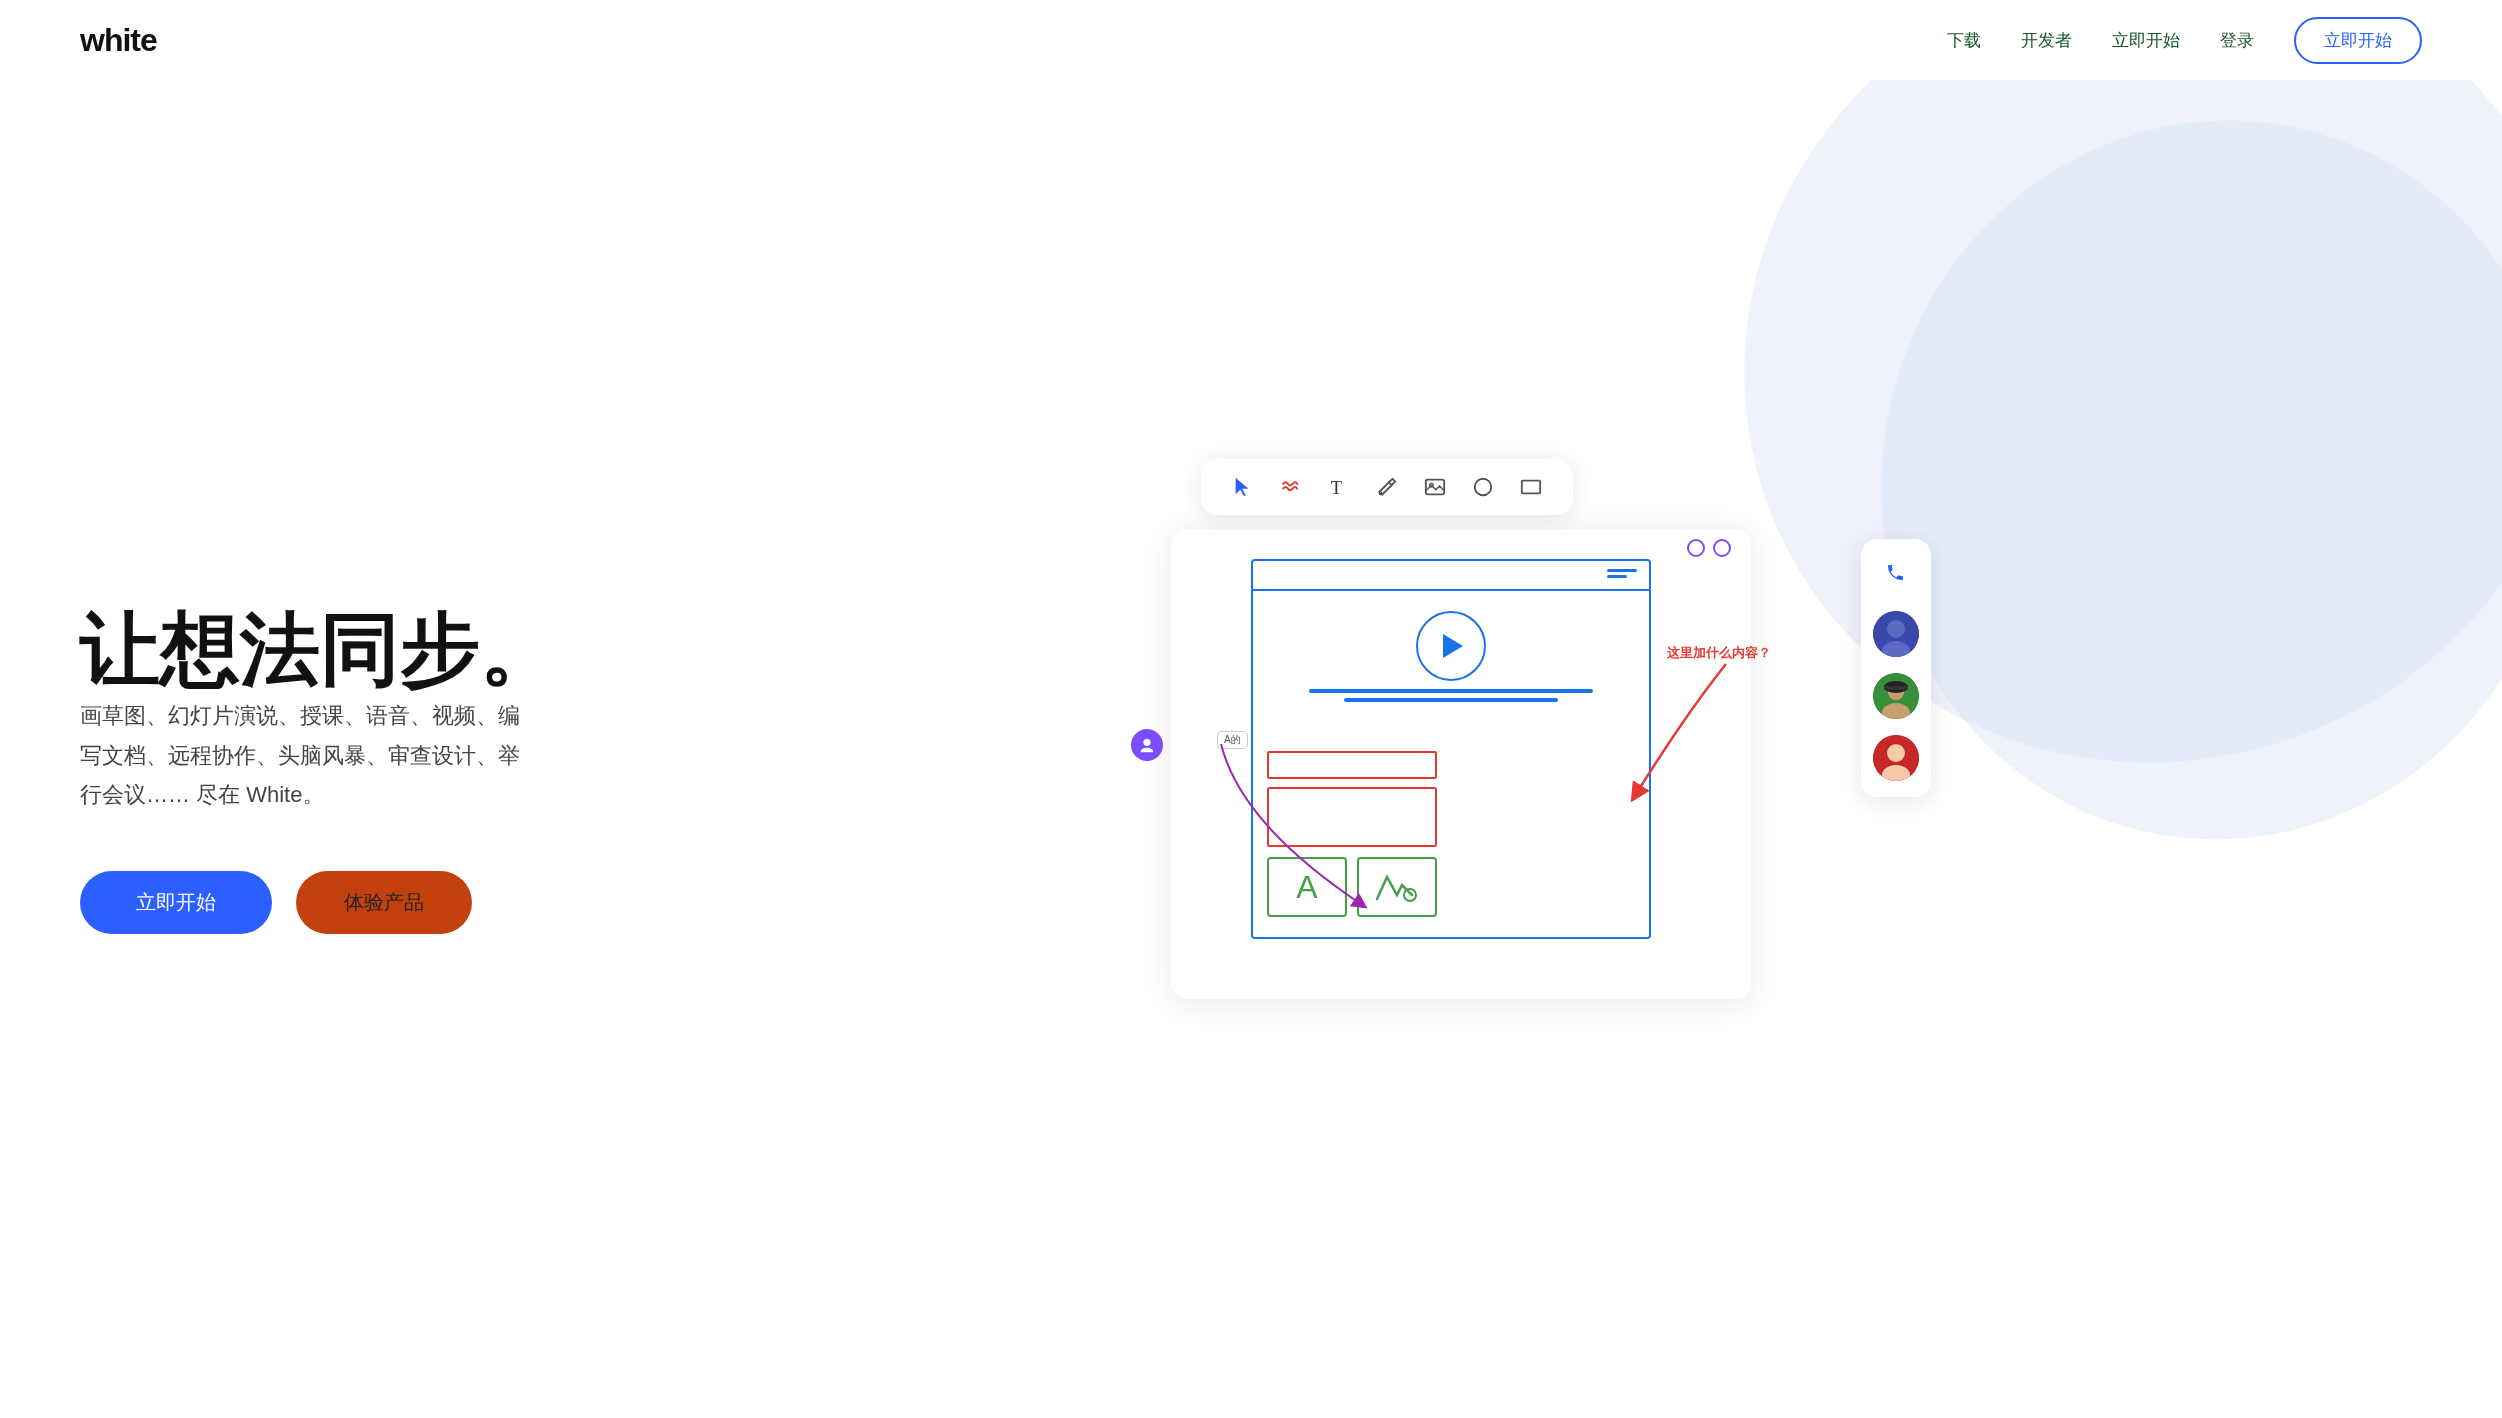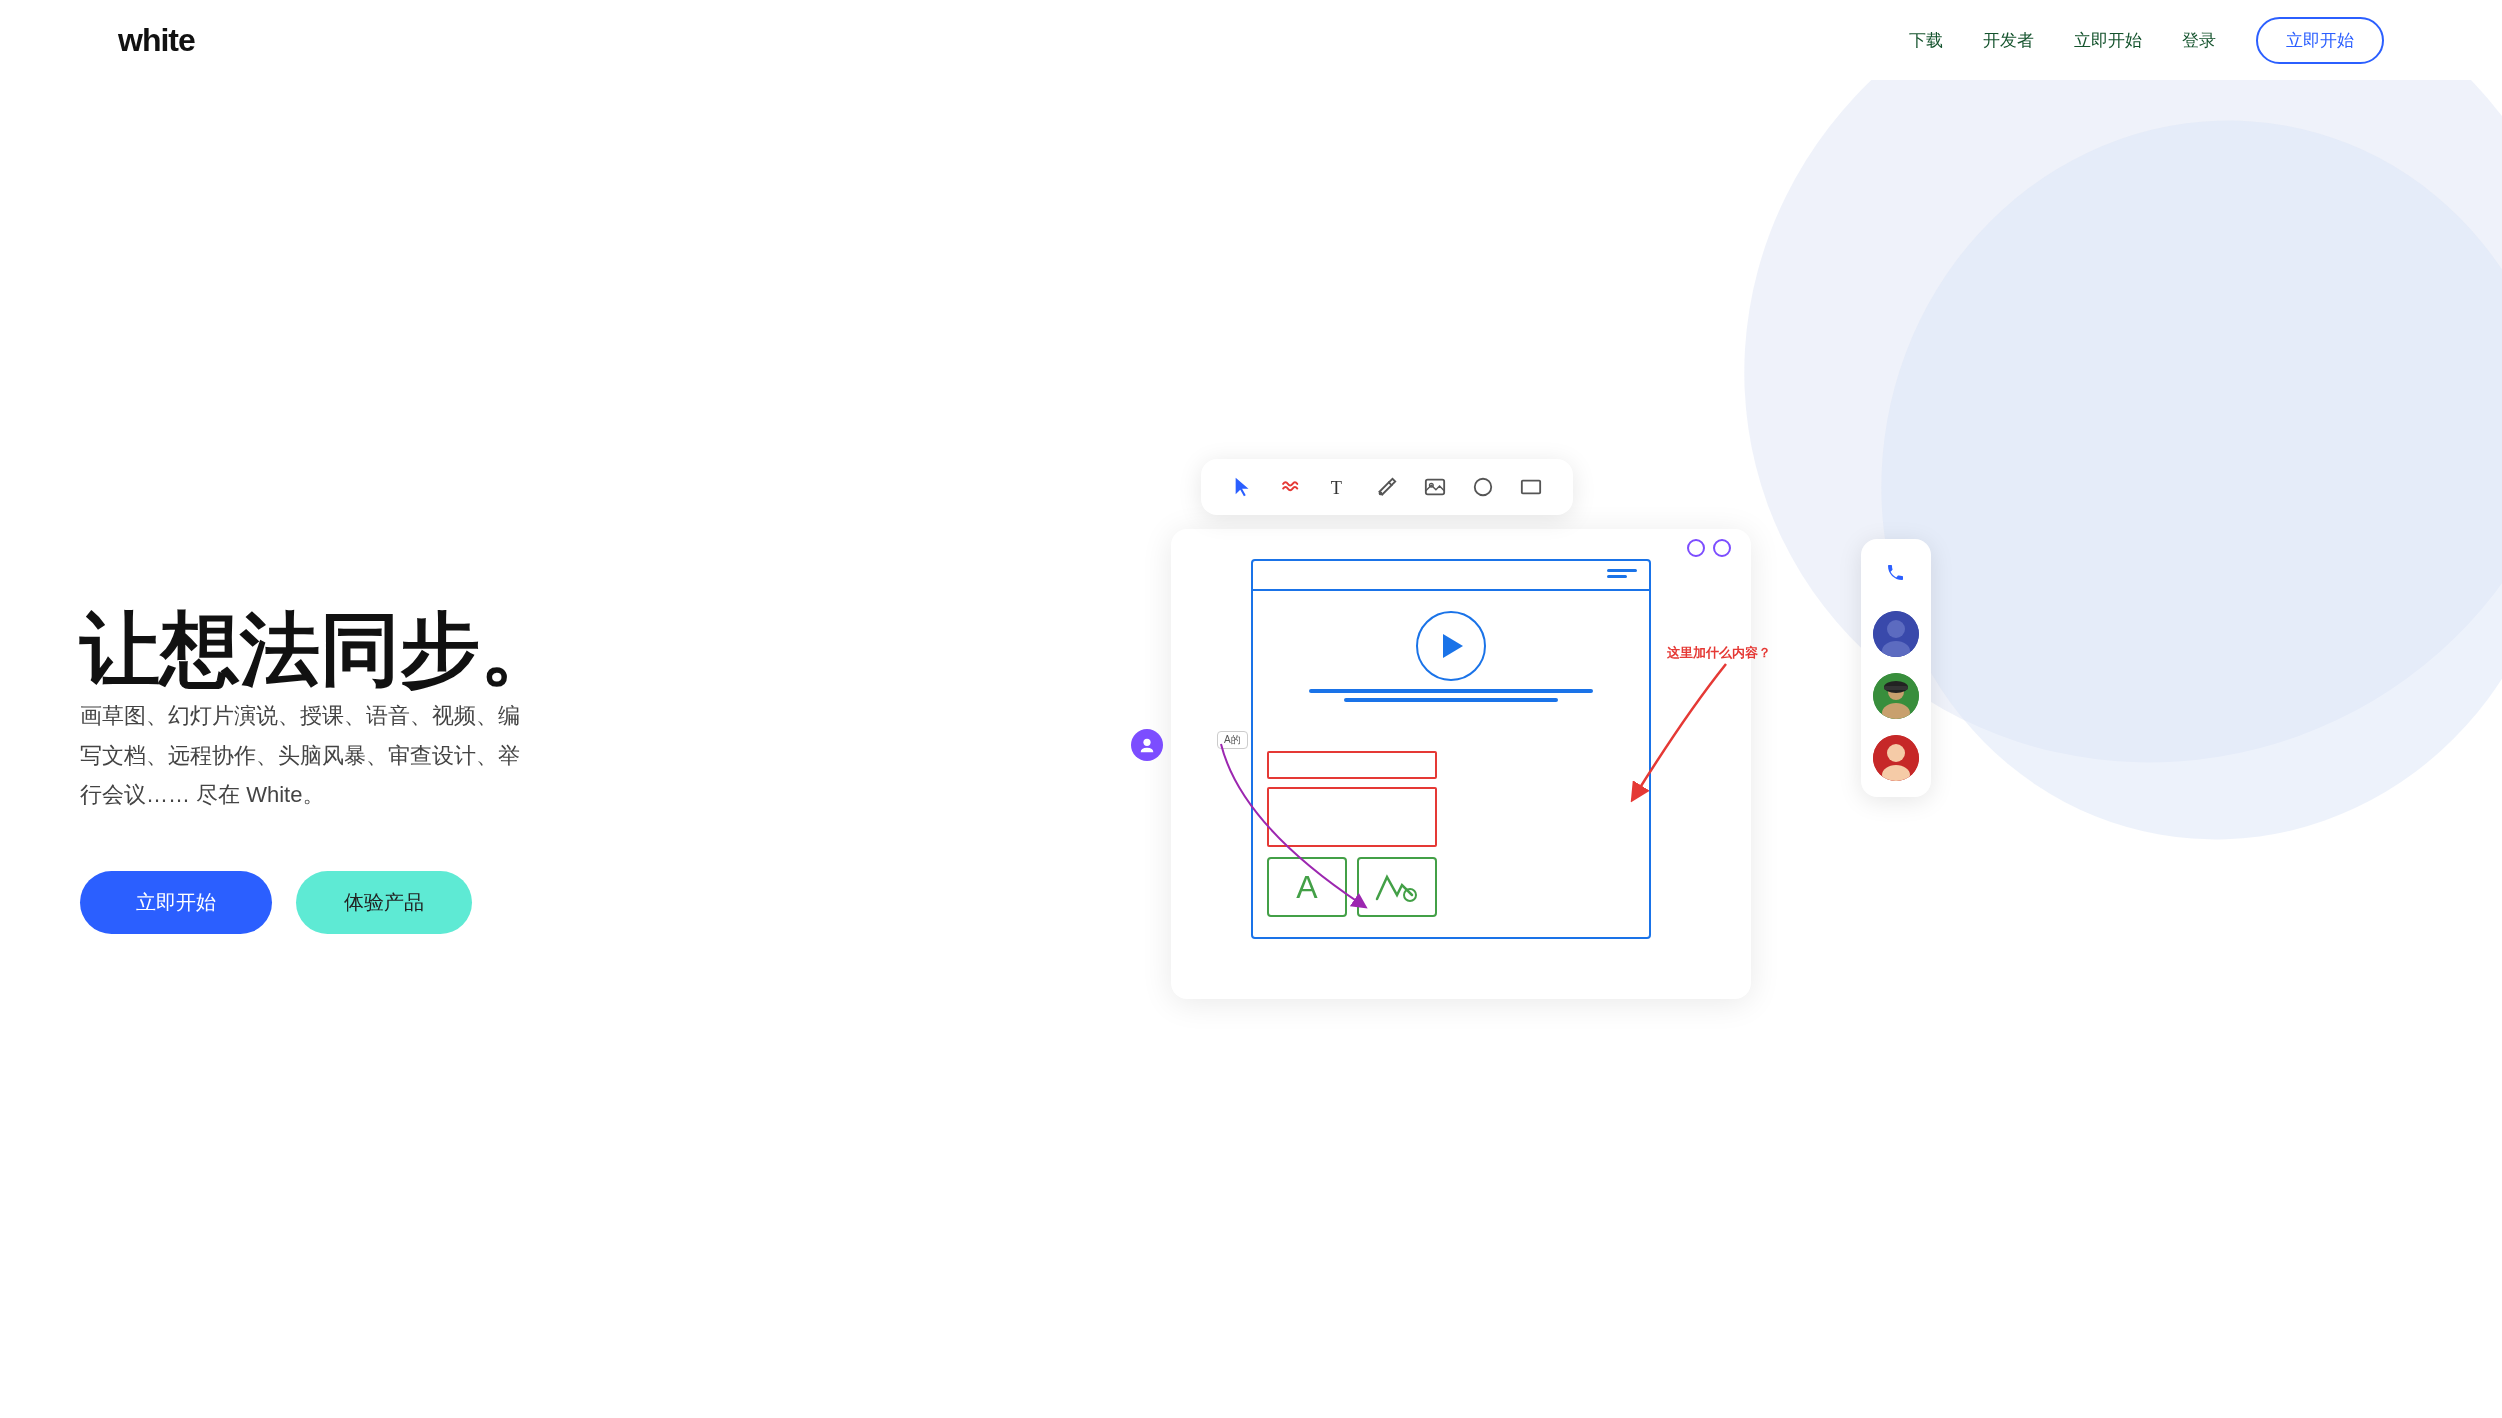--- a/index.html
+++ b/index.html
@@ -9,21 +9,21 @@
       overflow-x: hidden;
       width: 100%;
       min-height: 100vh;
     }
 
     
     header {
       display: flex;
       align-items: center;
       justify-content: space-between;
-      padding: 0 118px;
+      padding: 0 80px;
       height: 80px;
       position: relative;
       z-index: 10;
     }
     .logo {
       font-size: 32px;
       font-weight: 700;
       color: #111;
       letter-spacing: -1px;
     }
@@ -96,21 +96,21 @@
       background: #2b5fff;
       color: #fff;
       border: none;
       border-radius: 50px;
       padding: 18px 56px;
       font-size: 20px;
       font-weight: 500;
       cursor: pointer;
     }
     .btn-secondary {
-      background: #5eead4;
+      background: #c2410c;
       color: #222;
       border: none;
       border-radius: 50px;
       padding: 18px 48px;
       font-size: 20px;
       font-weight: 500;
       cursor: pointer;
     }
 
     

